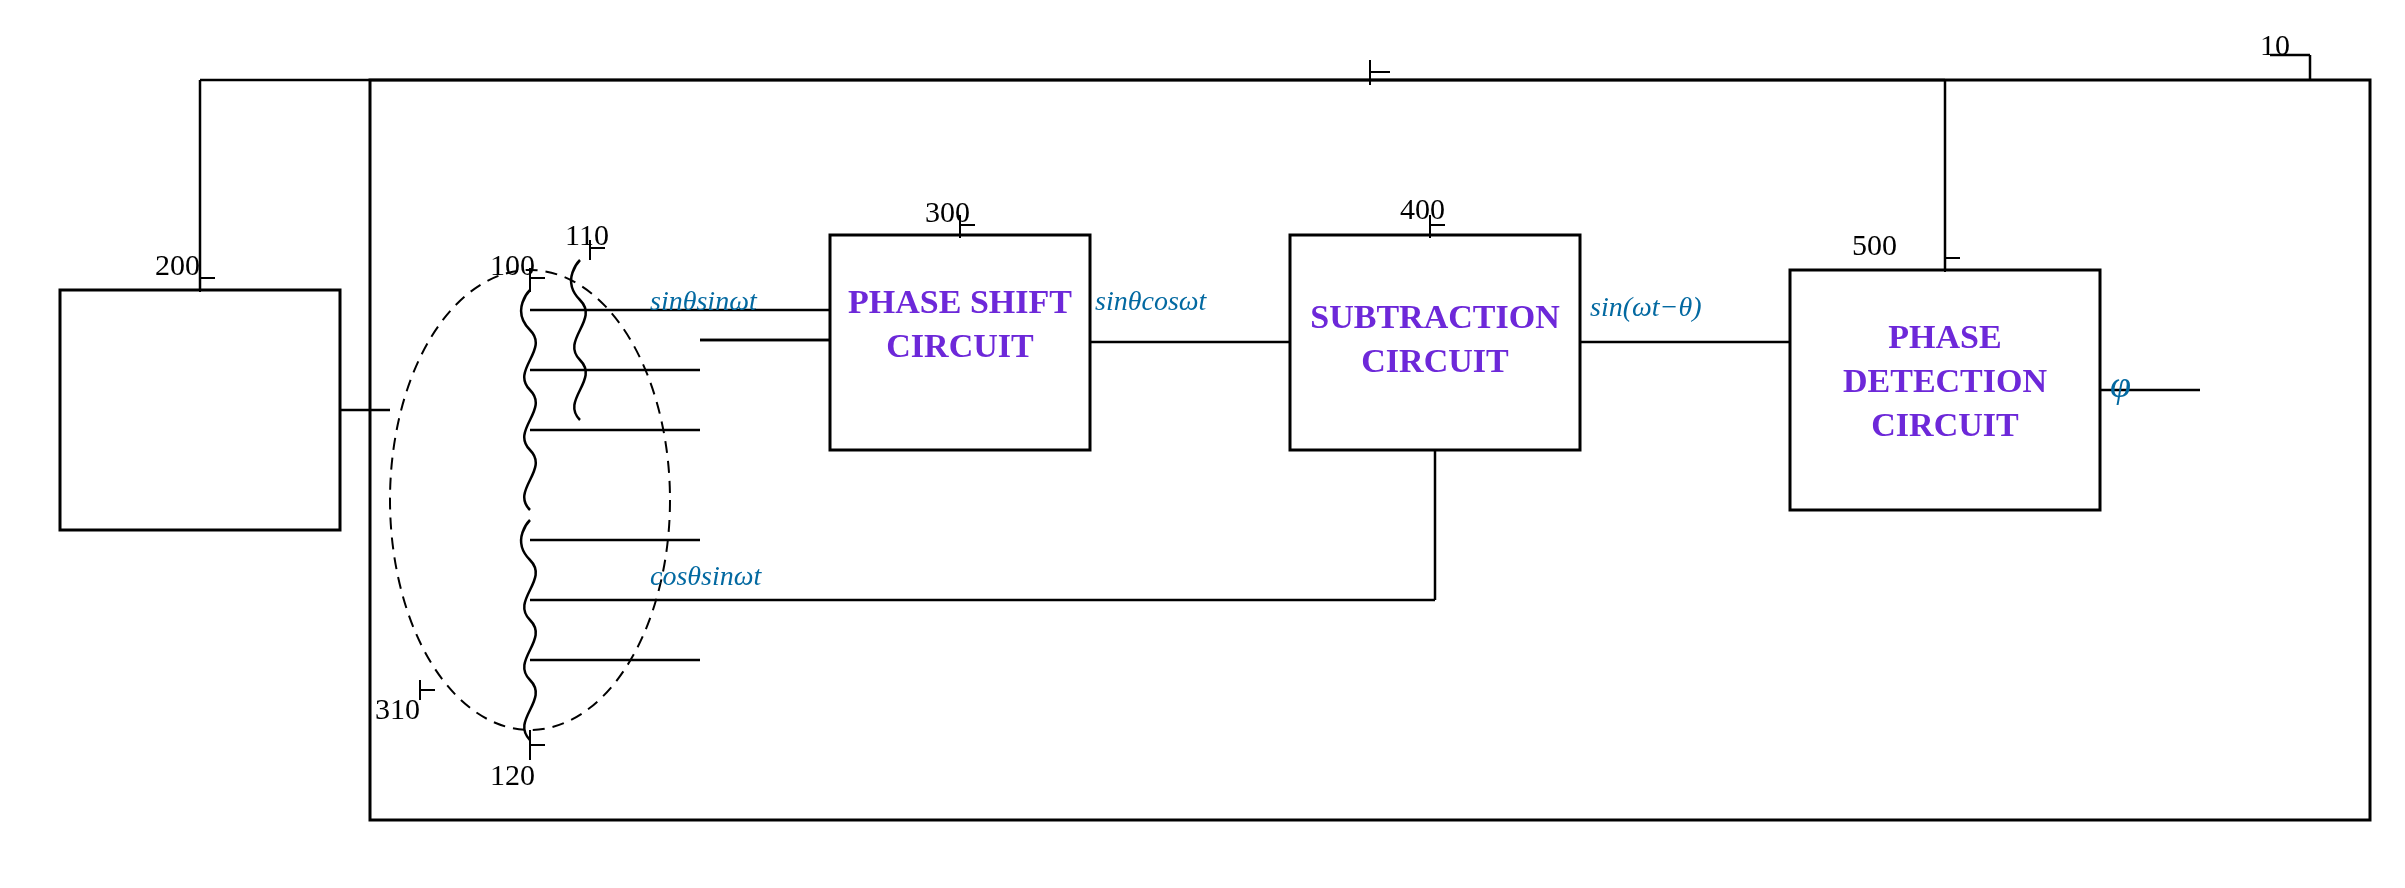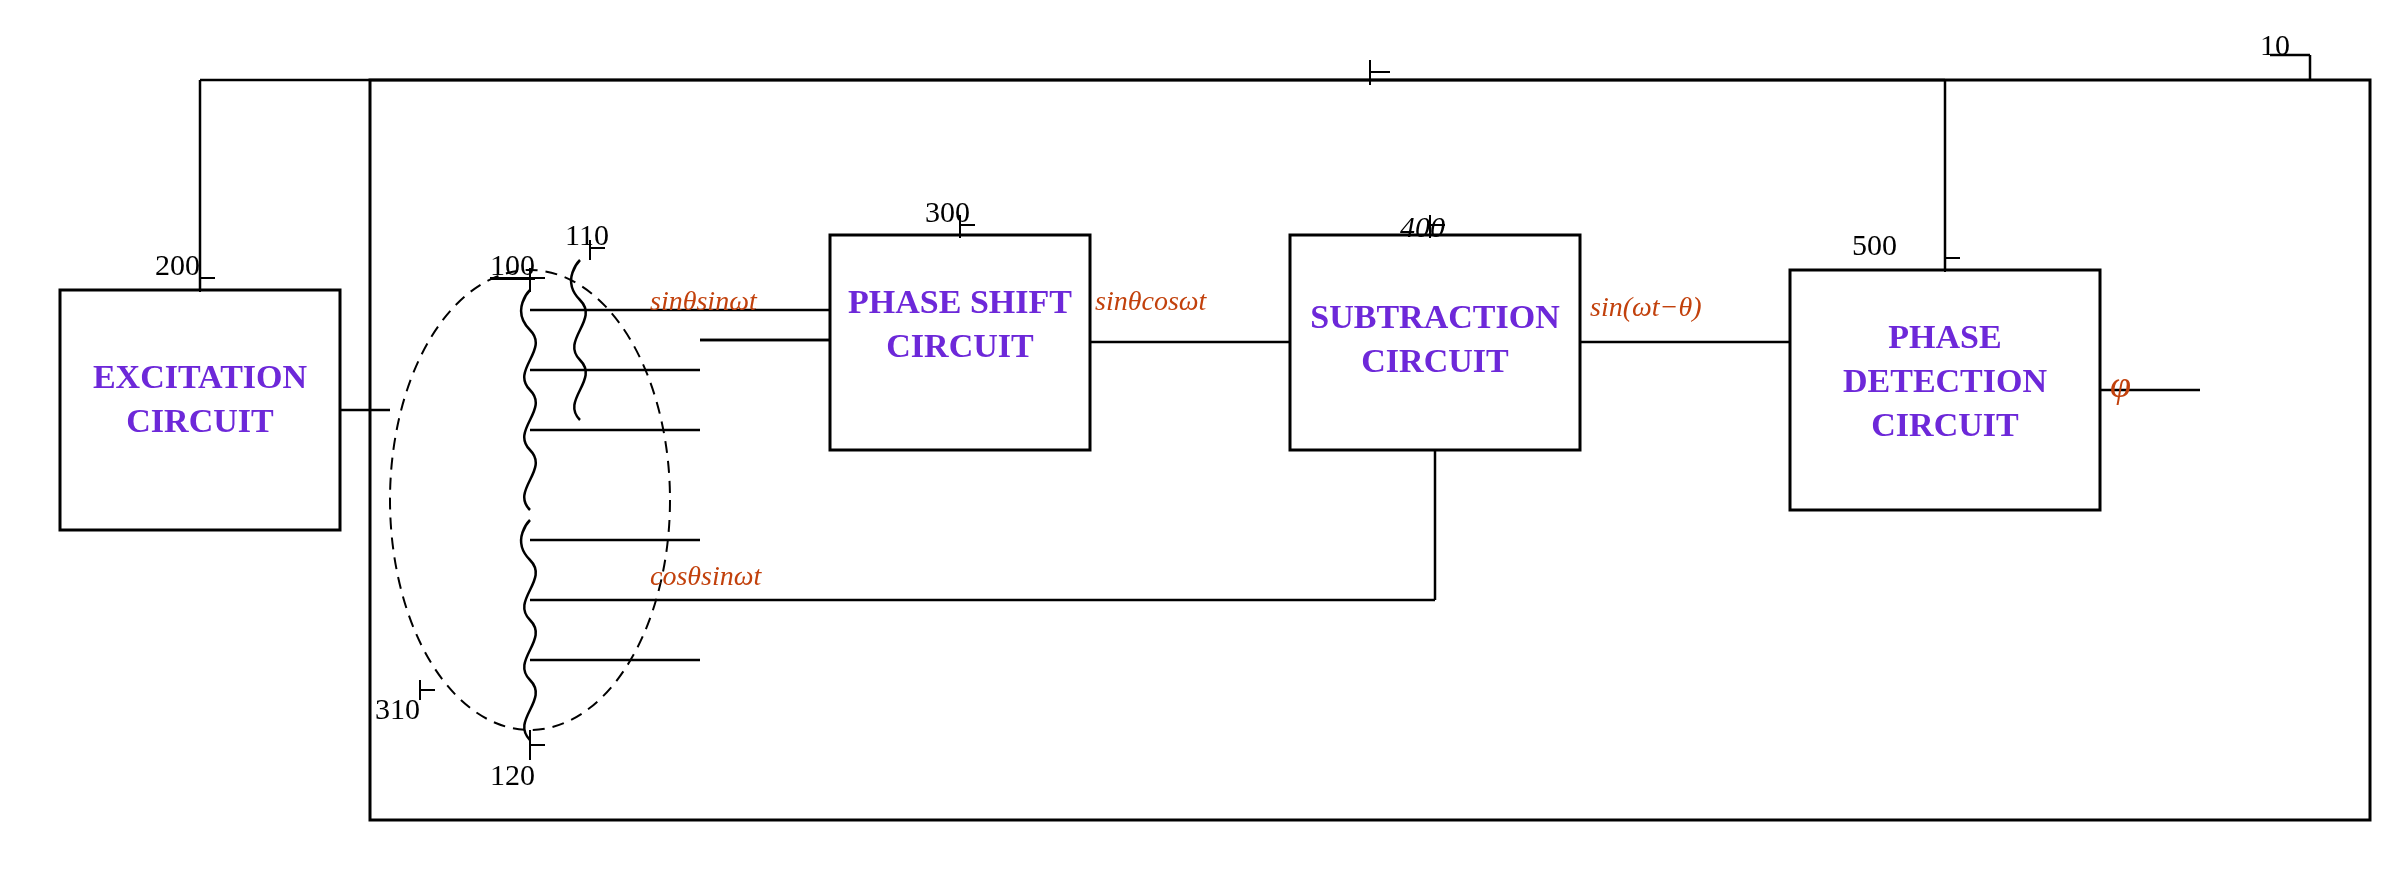--- a/index.html
+++ b/index.html
@@ -25,21 +25,21 @@
       top: 0; left: 0;
       width: 2405px;
       height: 888px;
     }
 
     
     .label {
       position: absolute;
       font-family: serif;
       font-size: 28px;
-      color: #c2410c;
+      color: #0369a1;
       white-space: nowrap;
     }
 
     .box-label {
       position: absolute;
       font-family: serif;
       font-size: 34px;
       font-weight: bold;
       color: #6d28d9;
       text-align: center;
@@ -134,55 +134,51 @@
     <line x1="420" y1="680" x2="420" y2="700" stroke="#000" stroke-width="2"></line>
     <line x1="420" y1="690" x2="435" y2="690" stroke="#000" stroke-width="2"></line>
 
     <line x1="2270" y1="55" x2="2310" y2="55" stroke="#000" stroke-width="2.5"></line>
     <line x1="2310" y1="55" x2="2310" y2="80" stroke="#000" stroke-width="2.5"></line>
 
   </svg>
 
   <div class="ref-num" style="left:2260px; top:28px;">10</div>
 
-  <div class="box-label" style="left:65px; top:355px; width:270px;">
-    <span>EXCITATION
-CIRCUIT</span>
-  </div>
 
   <div class="box-label" style="left:835px; top:280px; width:250px;">
     <span>PHASE
 SHIFT
 CIRCUIT</span>
   </div>
 
   <div class="box-label" style="left:1295px; top:295px; width:280px;">
     <span>SUBTRACTION
 CIRCUIT</span>
   </div>
 
   <div class="box-label" style="left:1795px; top:315px; width:300px;">
     <span>PHASE
 DETECTION
 CIRCUIT</span>
   </div>
 
   <div class="ref-num" style="left:155px; top:248px;">200</div>
 
-  <div class="ref-num" style="left:490px; top:248px;text-decoration:underline;">100</div>
+  <div class="ref-num" style="left:490px; top:248px;">100</div>
 
   <div class="ref-num" style="left:565px; top:218px;">110</div>
 
   <div class="ref-num" style="left:490px; top:758px;">120</div>
 
   <div class="ref-num" style="left:375px; top:692px;">310</div>
 
   <div class="ref-num" style="left:925px; top:195px;">300</div>
 
-  <div class="ref-num" style="left:1400px; top:210px;font-style:italic;">400</div>
+  <div class="ref-num" style="left:1400px; top:192px;">400</div>
 
   <div class="ref-num" style="left:1852px; top:228px;">500</div>
 
   <div class="label" style="left:650px; top:285px; font-style:italic;">
     sin<span style="font-style:italic;">θ</span>sin<span style="font-style:italic;">ω</span>t
   </div>
 
   <div class="label" style="left:650px; top:560px; font-style:italic;">
     cos<span style="font-style:italic;">θ</span>sin<span style="font-style:italic;">ω</span>t
   </div>

